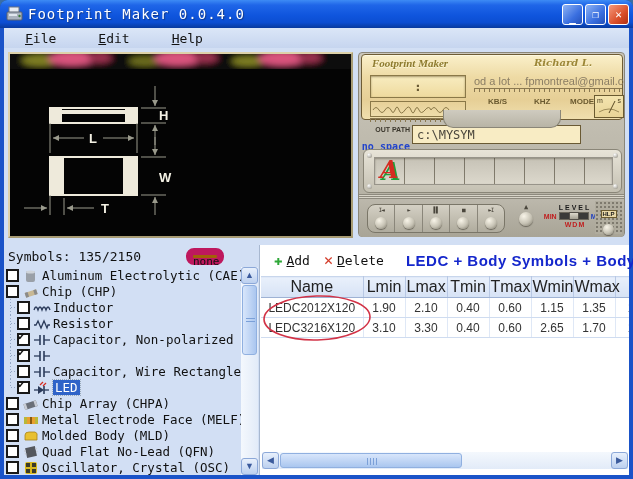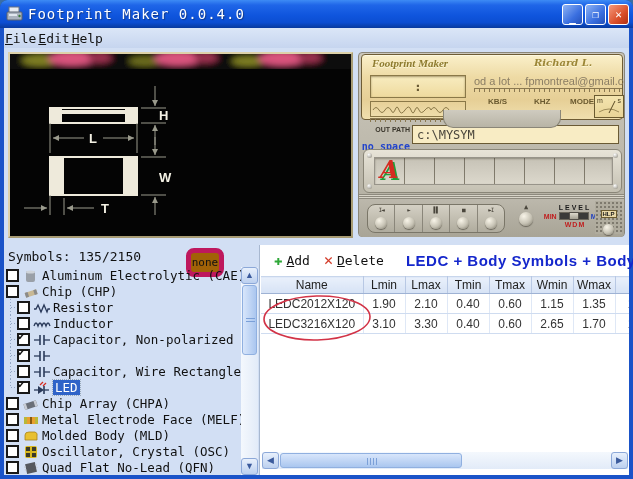--- a/index.html
+++ b/index.html
@@ -14,21 +14,21 @@
   .title-text{color:#fff;font-weight:normal;font-size:14px;letter-spacing:1px;text-shadow:1px 1px 1px #123a8a;flex:1;}
   .win-buttons{display:flex;gap:2px;}
   .wbtn{width:21px;height:21px;border:1px solid #fff;border-radius:3px;color:#fff;font-size:11px;line-height:17px;
     text-align:center;padding:0;font-family:"DejaVu Sans Mono",monospace;font-weight:bold;}
   .btn-min,.btn-max{background:linear-gradient(135deg,#8fb4f4 0%,#3a6fe0 60%,#2450b8 100%);}
   .btn-min span{display:inline-block;transform:translateY(3px);}
   .btn-close{background:linear-gradient(135deg,#f59a7d 0%,#da4f2a 60%,#b03012 100%);}
   
   .menubar{position:absolute;left:4px;top:28px;width:625px;height:20px;background:linear-gradient(180deg,#dbe6f7,#c6d5ef);
     display:flex;align-items:center;font-size:13px;color:#111;}
-  .menu-item{padding:1px 1px;cursor:default;}
+  .menu-item{padding:1px 21px;cursor:default;}
   
   .client{position:absolute;left:4px;top:48px;width:625px;height:427px;background:#d2dff4;}
   
   .canvas{position:absolute;left:4px;top:4px;width:345px;height:186px;background:#040404;
     border:2px solid;border-color:#ddd1a9 #a89c74 #a89c74 #ddd1a9;}
   
   .radio{position:absolute;left:354px;top:4px;width:267px;height:185px;background:linear-gradient(180deg,#ccc8bc,#b0ac9e);
     border:1px solid #8a8678;border-radius:4px;}
   .radio-face{position:absolute;left:2px;top:1px;width:262px;height:66px;border:1px solid #6e5c34;border-radius:4px;
     background:linear-gradient(180deg,#faf0ca 0%,#eedaa4 35%,#e6cf96 70%,#f0dfae 100%);
@@ -48,21 +48,21 @@
   .marquee{position:absolute;left:112px;top:20px;width:150px;font-family:"Liberation Sans",sans-serif;font-size:11px;
     color:#8a7d64;white-space:nowrap;overflow:hidden;}
   .marquee-ruler{position:absolute;left:112px;top:33px;width:148px;}
   .band-label{position:absolute;top:42px;font-size:8px;font-weight:bold;color:#6a5a30;font-family:"Liberation Sans",sans-serif;}
   .meter{position:absolute;left:232px;top:40px;width:30px;height:23px;background:linear-gradient(180deg,#f4e4ae,#e8d498);
     border:1px solid #6a5a30;font-size:7px;color:#4a3e1e;font-family:"Liberation Sans",sans-serif;}
   .meter .m{position:absolute;left:2px;top:1px;} .meter .s{position:absolute;right:2px;top:1px;}
   .out-label{position:absolute;left:2px;top:73px;width:49px;text-align:right;line-height:1;}
   .out-label .l1{font-size:7px;font-weight:bold;color:#3a362c;font-family:"Liberation Sans",sans-serif;display:block;}
   .out-label .l2{font-size:10px;font-weight:bold;color:#2244cc;display:block;margin-top:9px;}
-  .out-field{position:absolute;left:53px;top:72px;width:207px;height:19px;background:#f8ecc4;border:1px solid #6a5a34;
+  .out-field{position:absolute;left:53px;top:72px;width:169px;height:19px;background:#f8ecc4;border:1px solid #6a5a34;
     font-size:12px;color:#4a463c;padding:2px 0 0 4px;white-space:nowrap;overflow:hidden;}
   .tray{position:absolute;left:4px;top:96px;width:259px;height:44px;border:1px solid #8a8678;border-radius:6px;
     background:linear-gradient(180deg,#e8e4d8,#c4c0b2);}
   .screw{position:absolute;width:5px;height:5px;border-radius:50%;background:radial-gradient(circle at 35% 30%,#fff,#8a8678);}
   .tray-slot{position:absolute;left:10px;top:7px;width:239px;height:28px;border:1px solid #98948a;
     background:linear-gradient(180deg,#c6c2b6,#dcd8cc),
     repeating-linear-gradient(90deg,transparent 0 29px,#9a968c 29px 30px);
     background-blend-mode:multiply;box-shadow:inset 0 1px 2px rgba(60,55,40,.4);}
   .logo{position:absolute;left:4px;top:-1px;width:26px;height:28px;font-family:"DejaVu Serif",serif;font-style:italic;
     font-weight:bold;font-size:24px;line-height:28px;}
@@ -90,21 +90,21 @@
   .slider-thumb{position:absolute;left:9px;top:-1px;width:10px;height:8px;background:linear-gradient(180deg,#dedacd,#a5a193);
     border:1px solid #55514a;}
   .wdm{font-size:7px;font-weight:bold;color:#c02020;letter-spacing:1px;margin-top:1px;}
   .hlp{position:absolute;left:236px;top:2px;width:27px;height:33px;background-color:#b0ac9e;
     background-image:radial-gradient(#7e7a6e 0.8px,transparent 1px);background-size:4px 4px;text-align:center;}
   .hlp .tag{display:inline-block;margin-top:1px;font-size:6px;font-weight:bold;color:#1a1a1a;background:#e8d8a8;
     padding:0 1px;border:1px solid #6a5a30;font-family:"Liberation Sans",sans-serif;}
   
   .symbols-header{position:absolute;left:2px;top:200px;width:250px;height:18px;font-size:13px;color:#111;}
   .symbols-count{position:absolute;left:2px;top:1px;}
-  .none-btn{position:absolute;left:180px;top:0px;width:38px;height:29px;border:5px solid #be185d;border-radius:8px;
+  .none-btn{position:absolute;left:180px;top:0px;width:38px;height:17px;border:7px solid #be185d;border-radius:8px;
     background:#a16207;font-family:"DejaVu Sans Mono",monospace;font-size:11px;line-height:13px;padding:0;color:#111;}
   .symbol-list{position:absolute;left:0;top:219px;width:237px;height:208px;overflow:hidden;}
   .sym-row{position:relative;height:16px;display:flex;align-items:center;padding-left:2px;}
   .sym-row.child{padding-left:13px;
     background-image:repeating-linear-gradient(180deg,#93a6c4 0 1px,transparent 1px 3px),
       repeating-linear-gradient(90deg,#93a6c4 0 1px,transparent 1px 3px);
     background-size:1px 100%,7px 1px;background-position:6px 0,7px 8px;background-repeat:no-repeat;}
   .sym-row.child-last{background-size:1px 9px,7px 1px;}
   .cb{width:13px;height:13px;background:#fff;border:2px solid #181818;position:relative;flex:none;}
   .cb .chk{position:absolute;left:-1px;top:-5px;font-size:11px;font-weight:bold;color:#101010;font-style:normal;}
@@ -129,21 +129,21 @@
   .tbl-toolbar{position:absolute;left:0;top:0;width:100%;height:30px;display:flex;align-items:center;background:#fff;}
   .tb-icon{font-size:14px;font-weight:bold;margin:0 4px 0 14px;}
   .tb-icon.add{color:#2fa838;} .tb-icon.del{color:#d33c2a;font-size:15px;}
   .tb-label{font-size:13px;color:#111;}
   .tbl-title{font-family:"Liberation Sans",sans-serif;font-weight:bold;font-size:15px;color:#1527cc;margin-left:22px;
     letter-spacing:0.5px;white-space:nowrap;}
   .table-clip{position:absolute;left:1px;top:31px;width:368px;height:62px;overflow:hidden;}
   table.grid{border-collapse:collapse;table-layout:fixed;width:396px;font-family:"Liberation Sans",sans-serif;}
   table.grid col.c-name{width:102px;} table.grid col.c-num{width:42px;}
   table.grid th{height:14px;background:linear-gradient(180deg,#e9f0fb,#d6e2f5);border-right:1px solid #b8c8e4;
-    border-bottom:1px solid #9eb2d4;border-top:1px solid #c8d6ec;font-size:12px;font-weight:normal;color:#222;margin-left:32px;}
+    border-bottom:1px solid #9eb2d4;border-top:1px solid #c8d6ec;font-size:16px;font-weight:normal;color:#222;margin-left:32px;}
   table.grid td{height:20px;border-right:1px solid #dfe8f6;border-bottom:1px solid #cfdcf0;font-size:12px;color:#333;
     text-align:center;white-space:nowrap;overflow:hidden;}
   .annotation{position:absolute;left:1px;top:48px;width:112px;height:50px;pointer-events:none;}
   
   text.dim{font-family:"Liberation Sans",sans-serif;font-weight:bold;font-size:13px;fill:#f4f1e4;}
 </style>
 </head>
 <body>
 
 <div class="window">
@@ -339,34 +339,34 @@
               </g>
             </svg>
         </span>
         <span class="sym-label">Chip (CHP)</span>
       </div>
 
       <div class="sym-row child">
         <span class="cb"></span>
         <span class="sym-icon">
           <svg width="18" height="14" viewBox="0 0 18 14">
+              <path d="M1,9 Q3,3 5,9 Q7,3 9,9 Q11,3 13,9 Q15,3 17,9" fill="none" stroke="#2a3a5a" stroke-width="1.3"></path>
+            </svg>
+        </span>
+        <span class="sym-label">Inductor</span>
+      </div>
+
+      <div class="sym-row child">
+        <span class="cb"></span>
+        <span class="sym-icon">
+          <svg width="18" height="14" viewBox="0 0 18 14">
               <path d="M1,8 L3,8 5,4 8,11 11,4 14,11 15,8 17,8" fill="none" stroke="#2a3a5a" stroke-width="1.3"></path>
             </svg>
         </span>
         <span class="sym-label">Resistor</span>
-      </div>
-
-      <div class="sym-row child">
-        <span class="cb"></span>
-        <span class="sym-icon">
-          <svg width="18" height="14" viewBox="0 0 18 14">
-              <path d="M1,9 Q3,3 5,9 Q7,3 9,9 Q11,3 13,9 Q15,3 17,9" fill="none" stroke="#2a3a5a" stroke-width="1.3"></path>
-            </svg>
-        </span>
-        <span class="sym-label">Inductor</span>
       </div>
 
       <div class="sym-row child">
         <span class="cb">
             <i class="chk">✔</i>
           </span>
         <span class="sym-icon">
           <svg width="18" height="14" viewBox="0 0 18 14">
               <line x1="1" y1="7" x2="7" y2="7" stroke="#2a3a5a" stroke-width="1.3"></line>
               <line x1="7" y1="2" x2="7" y2="12" stroke="#2a3a5a" stroke-width="1.6"></line>
@@ -449,50 +449,50 @@
       </div>
 
       <div class="sym-row">
         <span class="cb"></span>
         <span class="sym-icon">
           <svg width="18" height="14" viewBox="0 0 18 14">
               <path d="M3,11 L3,6 Q3,3 7,3 L13,3 Q16,4 15,7 L15,11 Z" fill="#e8c030" stroke="#a8841a" stroke-width="0.8"></path>
             </svg>
         </span>
         <span class="sym-label">Molded Body (MLD)</span>
-      </div>
-
-      <div class="sym-row">
-        <span class="cb"></span>
-        <span class="sym-icon">
-          <svg width="18" height="14" viewBox="0 0 18 14">
-              <rect x="3" y="1" width="12" height="12" rx="2" fill="#d8b820"></rect>
-              <rect x="4" y="2" width="4" height="4" fill="#3a3a2a"></rect>
-              <rect x="10" y="2" width="4" height="4" fill="#3a3a2a"></rect>
-              <rect x="4" y="8" width="4" height="4" fill="#3a3a2a"></rect>
-              <rect x="10" y="8" width="4" height="4" fill="#3a3a2a"></rect>
-            </svg>
-        </span>
-        <span class="sym-label">Oscillator, Crystal (OSC)</span>
       </div>
 
       <div class="sym-row">
         <span class="cb"></span>
         <span class="sym-icon">
           <svg width="18" height="14" viewBox="0 0 18 14">
               <g transform="rotate(-12 9 7)">
                 <rect x="4" y="2" width="10" height="10" fill="#55585e"></rect>
                 <rect x="2.5" y="4" width="1.5" height="1.5" fill="#c8ccd4"></rect>
                 <rect x="2.5" y="7" width="1.5" height="1.5" fill="#c8ccd4"></rect>
                 <rect x="14" y="4" width="1.5" height="1.5" fill="#c8ccd4"></rect>
                 <rect x="14" y="7" width="1.5" height="1.5" fill="#c8ccd4"></rect>
               </g>
             </svg>
         </span>
         <span class="sym-label">Quad Flat No-Lead (QFN)</span>
+      </div>
+
+      <div class="sym-row">
+        <span class="cb"></span>
+        <span class="sym-icon">
+          <svg width="18" height="14" viewBox="0 0 18 14">
+              <rect x="3" y="1" width="12" height="12" rx="2" fill="#d8b820"></rect>
+              <rect x="4" y="2" width="4" height="4" fill="#3a3a2a"></rect>
+              <rect x="10" y="2" width="4" height="4" fill="#3a3a2a"></rect>
+              <rect x="4" y="8" width="4" height="4" fill="#3a3a2a"></rect>
+              <rect x="10" y="8" width="4" height="4" fill="#3a3a2a"></rect>
+            </svg>
+        </span>
+        <span class="sym-label">Oscillator, Crystal (OSC)</span>
       </div>
 
     </div>
 
     <div class="vscroll">
       <button class="sb-btn" style="left:0;top:0"><span>▲</span></button>
       <div class="sb-thumb-v">
           <div class="grip-v"></div>
         </div>
       <button class="sb-btn" style="left:0;bottom:0"><span>▼</span></button>

